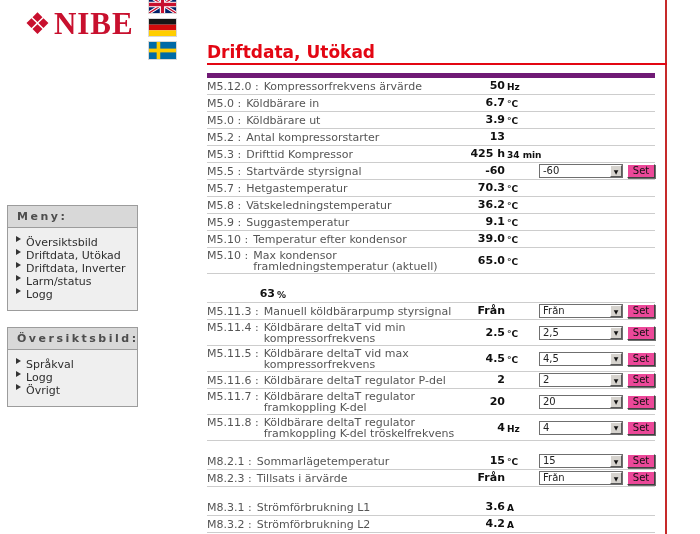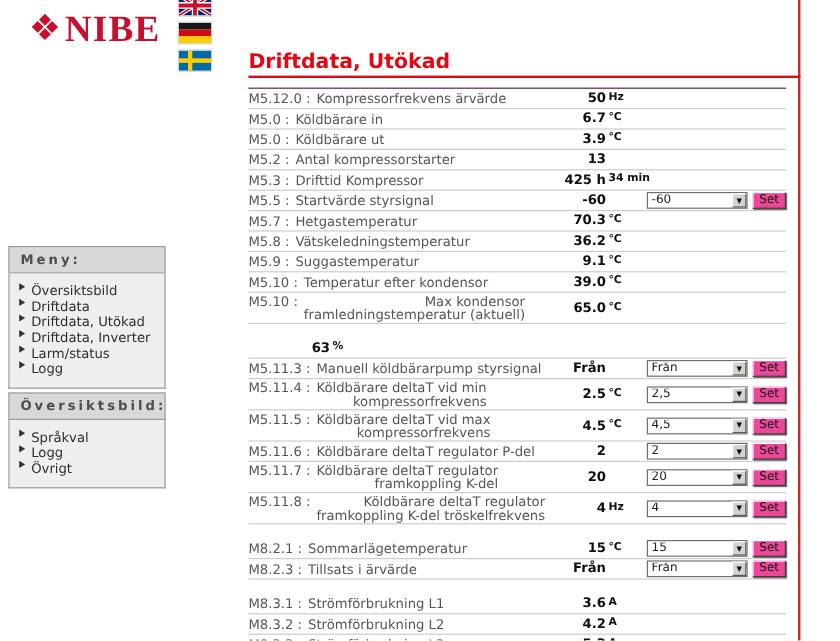--- a/index.html
+++ b/index.html
@@ -31,28 +31,28 @@
   .bullet { width: 0; height: 0; border-left: 5px solid #333; border-top: 3px solid transparent; border-bottom: 3px solid transparent; margin: 0 5px 0 2px; flex: none; }
 
   
   .vline { position: absolute; left: 665px; top: 0; width: 2px; height: 534px; background: #c62a2a; }
   .hline { position: absolute; left: 207px; top: 63px; width: 460px; height: 2px; background: #e30613; }
 
   
   .main { position: absolute; left: 207px; top: 0; width: 448px; }
   h1.title { margin: 44px 0 0; font-size: 17px; line-height: 17px; font-weight: bold; color: #e30613; }
   .table { margin-top: 12px; }
-  .tsection.first { border-top: 1px solid #701a75; }
+  .tsection.first { border-top: 5px solid #701a75; }
   .gap { height: 12px; }
 
   .trow { display: flex; align-items: center; border-bottom: 1px solid #cdcdcd; padding: 1px 0; }
   .lbl { width: 230px; display: flex; color: #555; flex: none; }
   .code { white-space: nowrap; margin-right: 5px; line-height: 11px; padding-top: 1px; }
-  .ltext { white-space: pre; line-height: 11px; padding-top: 1px; text-align: right; }
-  .val { display: flex; align-items: flex-start; flex: none; }
+  .ltext { white-space: pre; line-height: 11px; padding-top: 1px; }
+  .val { display: flex; align-items: flex-end; flex: none; }
   .num { width: 68px; text-align: right; font-weight: bold; color: #0f0f0f; font-size: 11px; line-height: 12px; }
   .unit { width: 30px; padding-left: 2px; font-weight: bold; color: #0f0f0f; font-size: 9px; white-space: nowrap; }
   .ctrl { margin-left: auto; display: flex; align-items: center; flex: none; }
 
   .dd {
     width: 84px; height: 14px; background: #fff; border: 1px solid #6f6f6f;
     display: flex; align-items: center; cursor: pointer;
   }
   .ddtext { flex: 1; padding-left: 3px; font-size: 10px; line-height: 10px; color: #222; white-space: nowrap; overflow: hidden; }
   .ddbtn {
@@ -100,24 +100,20 @@
 
   <div class="menubox m1">
     <div class="menuhead">Meny:</div>
     <div class="menuitems">
 
         <div class="menuitem">
           <span class="bullet"></span>
           <span>Översiktsbild</span>
         </div>
 
-        <div class="menuitem">
-          <span class="bullet"></span>
-          <span>Driftdata</span>
-        </div>
 
         <div class="menuitem">
           <span class="bullet"></span>
           <span>Driftdata, Utökad</span>
         </div>
 
 
         <div class="menuitem">
           <span class="bullet"></span>
           <span>Driftdata, Inverter</span>

